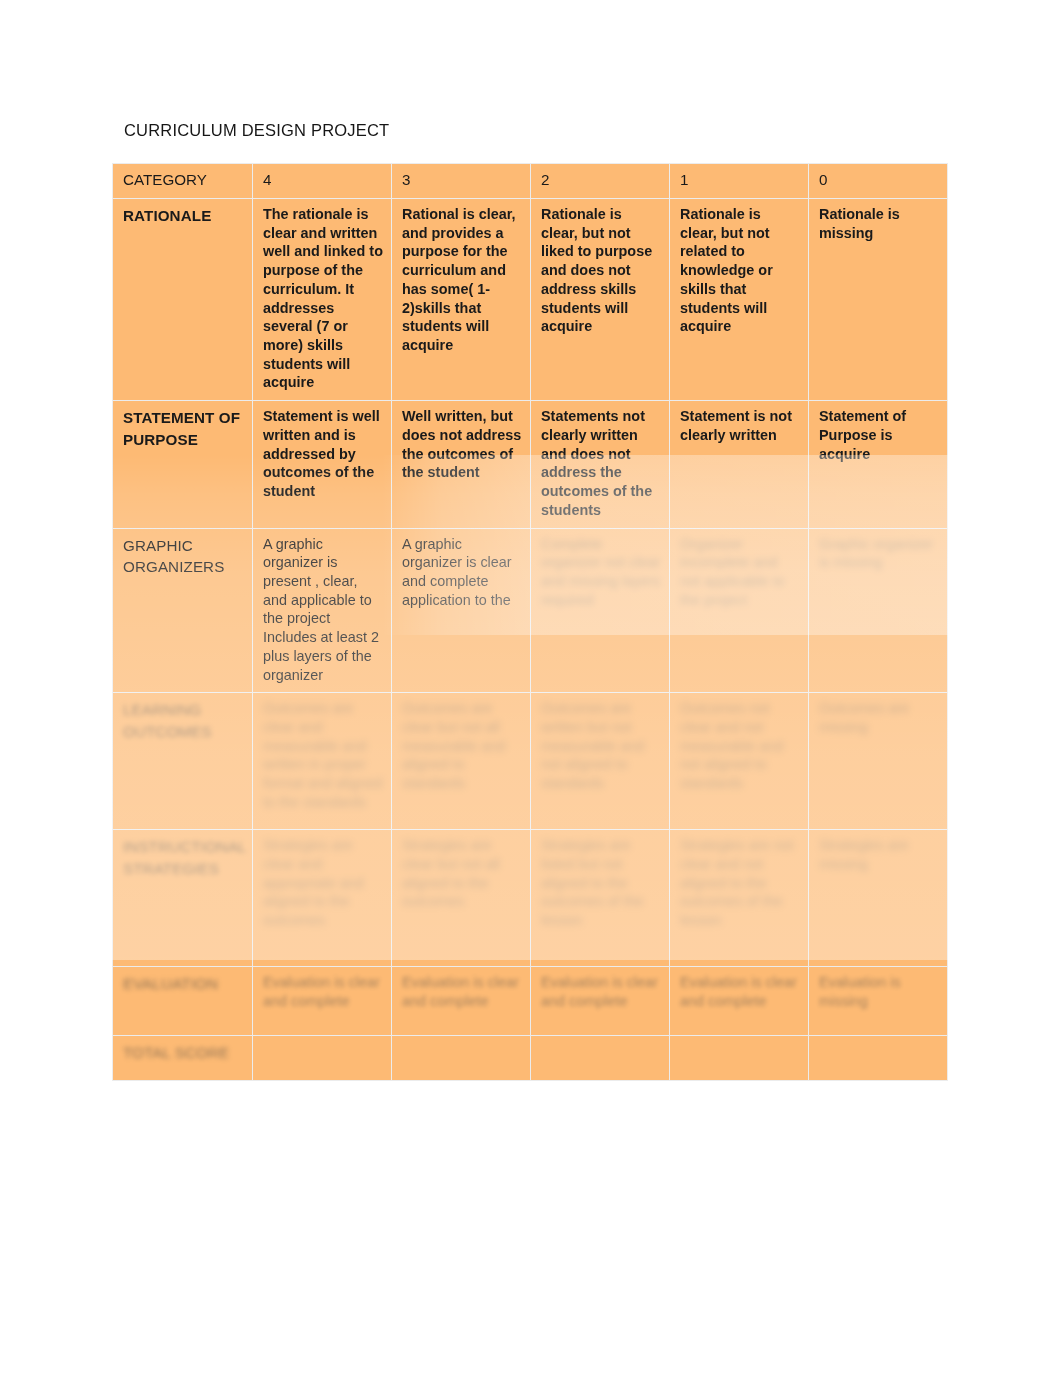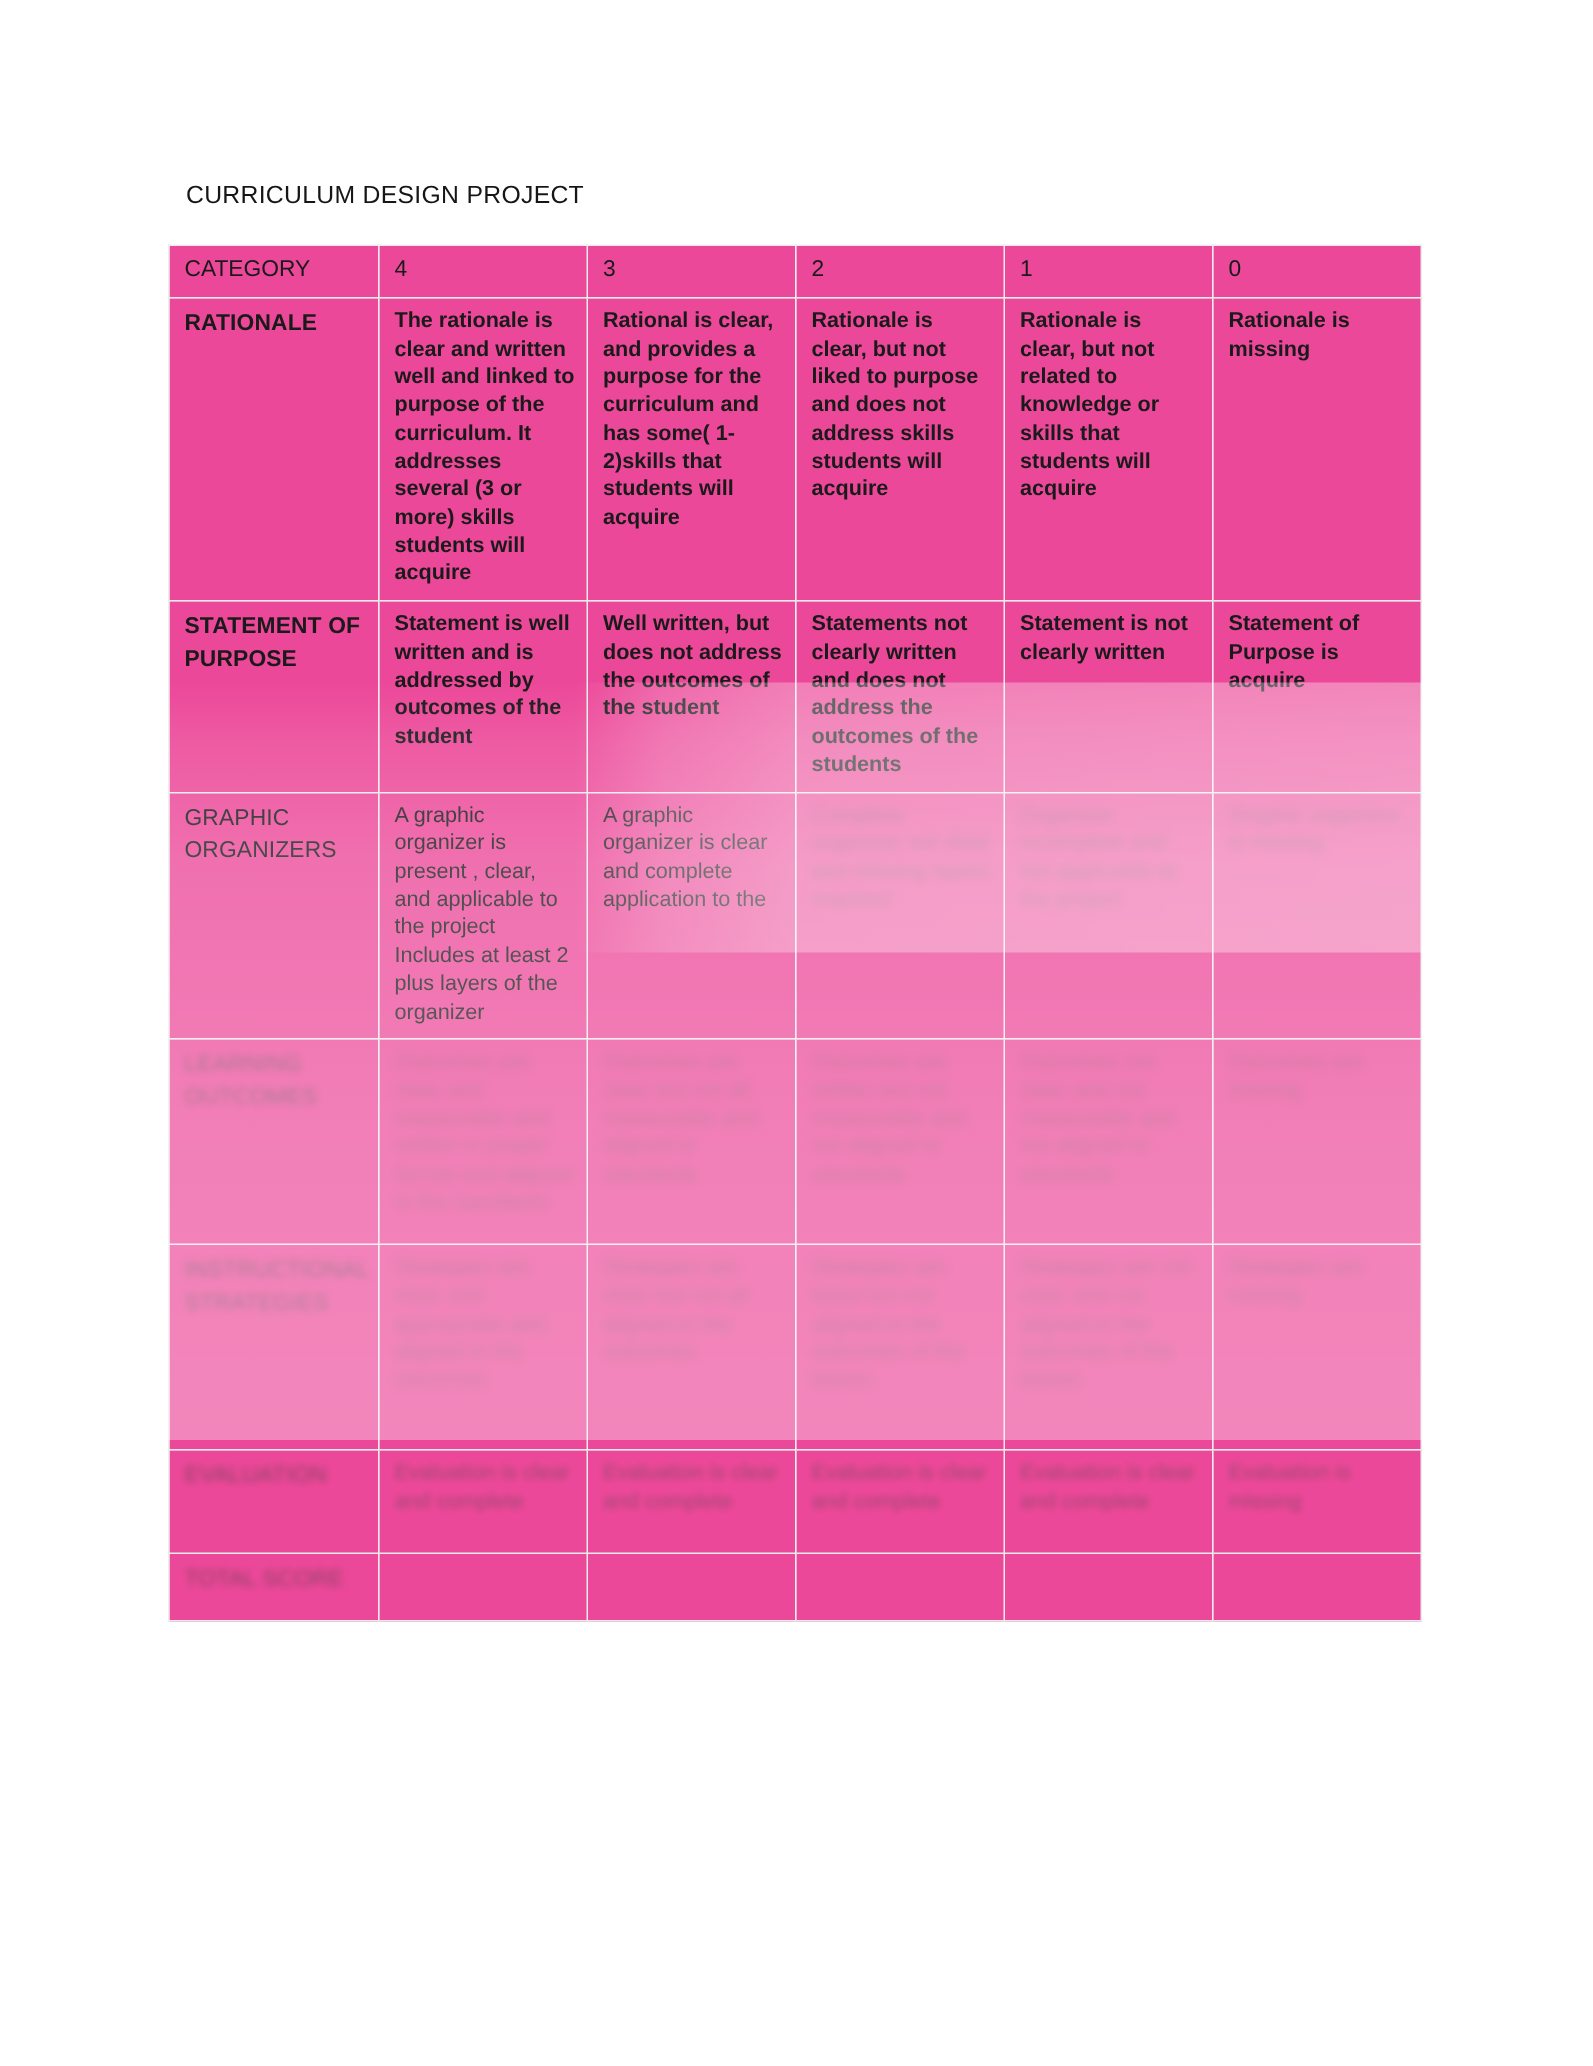--- a/index.html
+++ b/index.html
@@ -40,21 +40,21 @@
     table-layout: fixed;
     border: 1px solid #ebebeb;
   }
   .rubric-table td {
     border: 1px solid #ececec;
     vertical-align: top;
     padding: 6px 8px 8px 10px;
     font-size: 14.4px;
     line-height: 1.30;
     color: #1a1a1a;
-    background: #ec4899;
+    background: #fdba74;
   }
   col.c-cat { width: 140px; }
   col.c-s   { width: 139px; }
 
   td.cat-cell {
     font-size: 15.2px;
     line-height: 1.42;
     letter-spacing: 0.1px;
   }
   td.head-cell {
@@ -149,21 +149,21 @@
         <td class="head-cell">CATEGORY</td>
         <td class="head-cell">4</td>
         <td class="head-cell">3</td>
         <td class="head-cell">2</td>
         <td class="head-cell">1</td>
         <td class="head-cell">0</td>
       </tr>
 
       <tr class="r-rationale">
         <td class="cat-cell">RATIONALE</td>
-        <td>The rationale is clear and written well and linked to purpose of the curriculum.  It addresses  several (3 or more) skills students will acquire</td>
+        <td>The rationale is clear and written well and linked to purpose of the curriculum.  It addresses  several (7 or more) skills students will acquire</td>
         <td>Rational  is clear, and provides a purpose for the curriculum and has some( 1-2)skills that students will acquire</td>
         <td>Rationale is clear, but not liked to purpose and does not address skills students will acquire</td>
         <td>Rationale is clear, but not related to knowledge or skills that students will acquire</td>
         <td>Rationale is missing</td>
       </tr>
 
       <tr class="r-sop">
         <td class="cat-cell">STATEMENT OF PURPOSE</td>
         <td>Statement is well written and is addressed by outcomes of the student</td>
         <td>Well written, but does not address the outcomes of the student</td>

